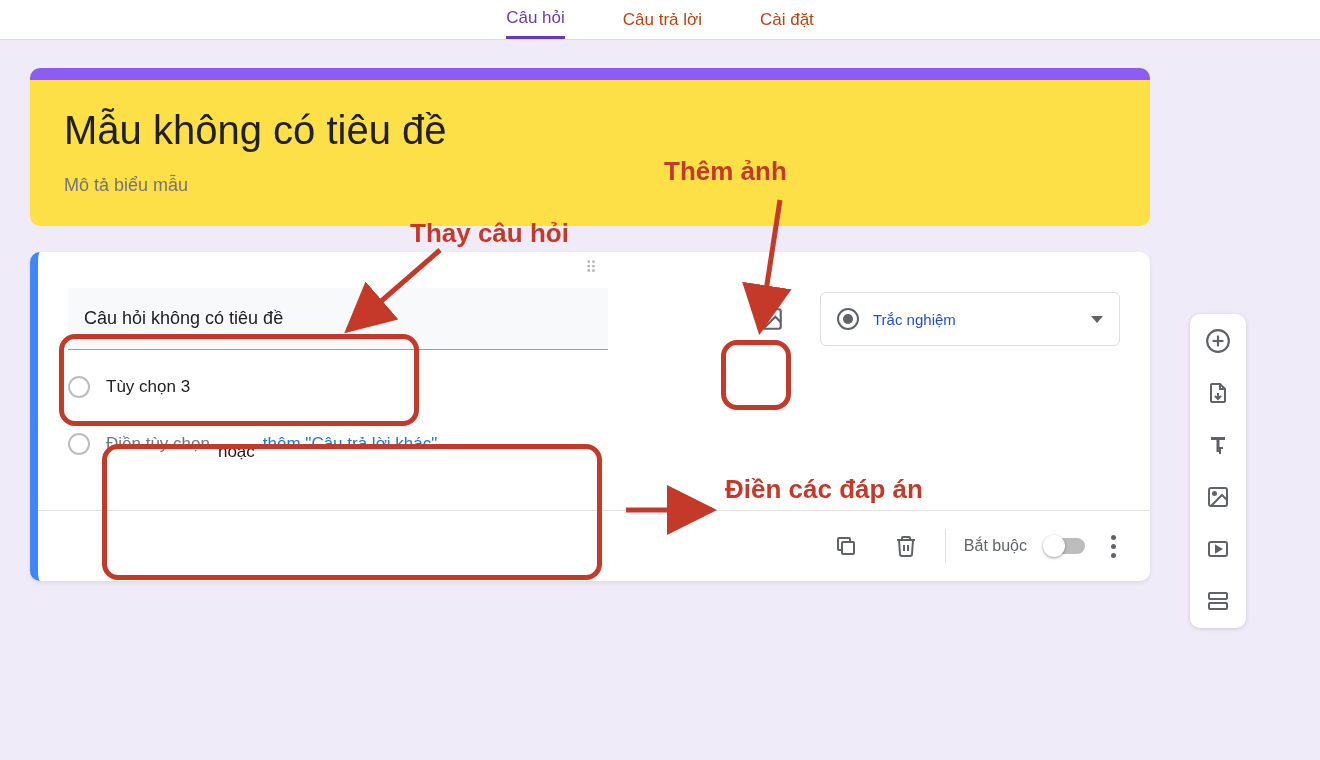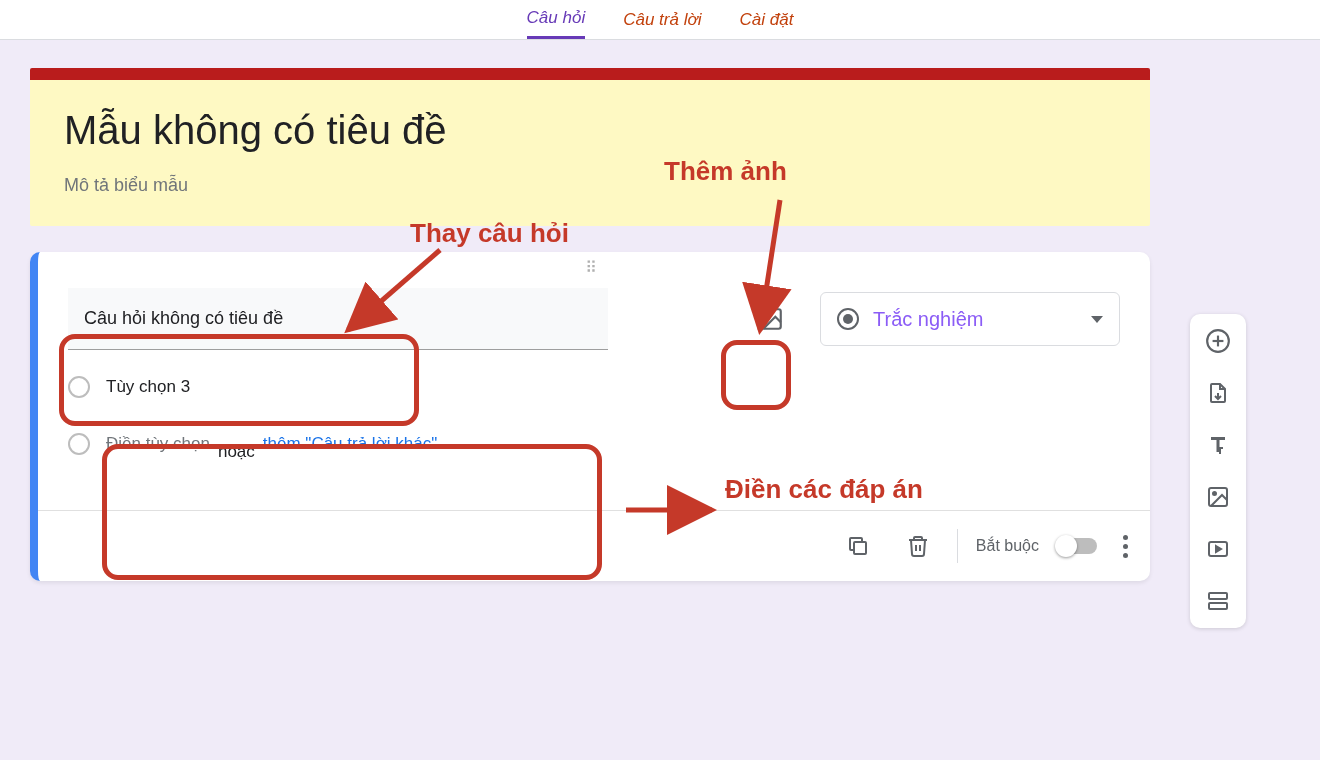--- a/index.html
+++ b/index.html
@@ -6,41 +6,41 @@
 body { background: #f0ebf8; width: 1320px; height: 760px; position: relative; overflow: hidden; }
 
 
 .tabs-bar {
   background: #fff;
   height: 40px;
   display: flex;
   justify-content: center;
   border-bottom: 1px solid #dadce0;
 }
-.tabs-inner { display: flex; gap: 38px; align-items: center; font-style: italic; }
+.tabs-inner { display: flex; gap: 58px; align-items: center; }
 .tab {
   font-size: 17px;
   color: #c2410c;
   padding: 8px 0;
   cursor: pointer;
   font-weight: 500;
 }
 .tab.active {
   color: #673ab7;
   border-bottom: 3px solid #673ab7;
 }
 
 
 .canvas { padding: 28px 30px; position: relative; }
 
 
 .form-header {
-  background: #fef9c3;
-  border-radius: 2px;
-  border-top: 12px solid #b91c1c;
+  background: #fde047;
+  border-radius: 10px;
+  border-top: 12px solid #8b5cf6;
   padding: 28px 34px 30px;
   margin-bottom: 26px;
   width: 1120px;
 }
 .form-title {
   font-size: 40px;
   font-weight: 500;
   color: #202124;
   margin-bottom: 22px;
 }
@@ -101,40 +101,40 @@
   align-items: center;
   padding: 0 16px;
   gap: 14px;
   cursor: pointer;
 }
 .radio-dot-ic {
   width: 22px; height: 22px; border: 2.5px solid #5f6368; border-radius: 50%;
   display: flex; align-items: center; justify-content: center;
 }
 .radio-dot-ic::after { content: ''; width: 10px; height: 10px; border-radius: 50%; background: #5f6368; }
-.type-label { font-size: 20px; color: #8b5cf6; flex: 1; }
+.type-label { font-size: 15px; color: #1d4ed8; flex: 1; }
 .chev { border-left: 6px solid transparent; border-right: 6px solid transparent; border-top: 7px solid #5f6368; }
 
 
 .options { padding: 26px 30px 20px 30px; }
 .option-row {
   display: flex; align-items: center; gap: 16px; margin-bottom: 28px;
 }
 .radio-empty {
   width: 22px; height: 22px; border: 2.5px solid #bdbdbd; border-radius: 50%;
 }
 .option-text { font-size: 17px; color: #202124; }
 .option-placeholder { font-size: 17px; color: #70757a; }
 .option-or { font-size: 17px; color: #202124; font-weight: 400; margin-top: 16px; }
 .option-link { font-size: 17px; color: #1a73e8; cursor: pointer; }
 
 
 .card-footer {
   border-top: 1px solid #e0e0e0;
-  padding: 14px 14px;
+  padding: 14px 26px;
   display: flex;
   justify-content: flex-end;
   align-items: center;
   gap: 18px;
 }
 .ic-btn {
   width: 42px; height: 42px; display: flex; align-items: center; justify-content: center;
   cursor: pointer; border-radius: 50%;
 }
 .divider-v { width: 1px; height: 34px; background: #dadce0; }

